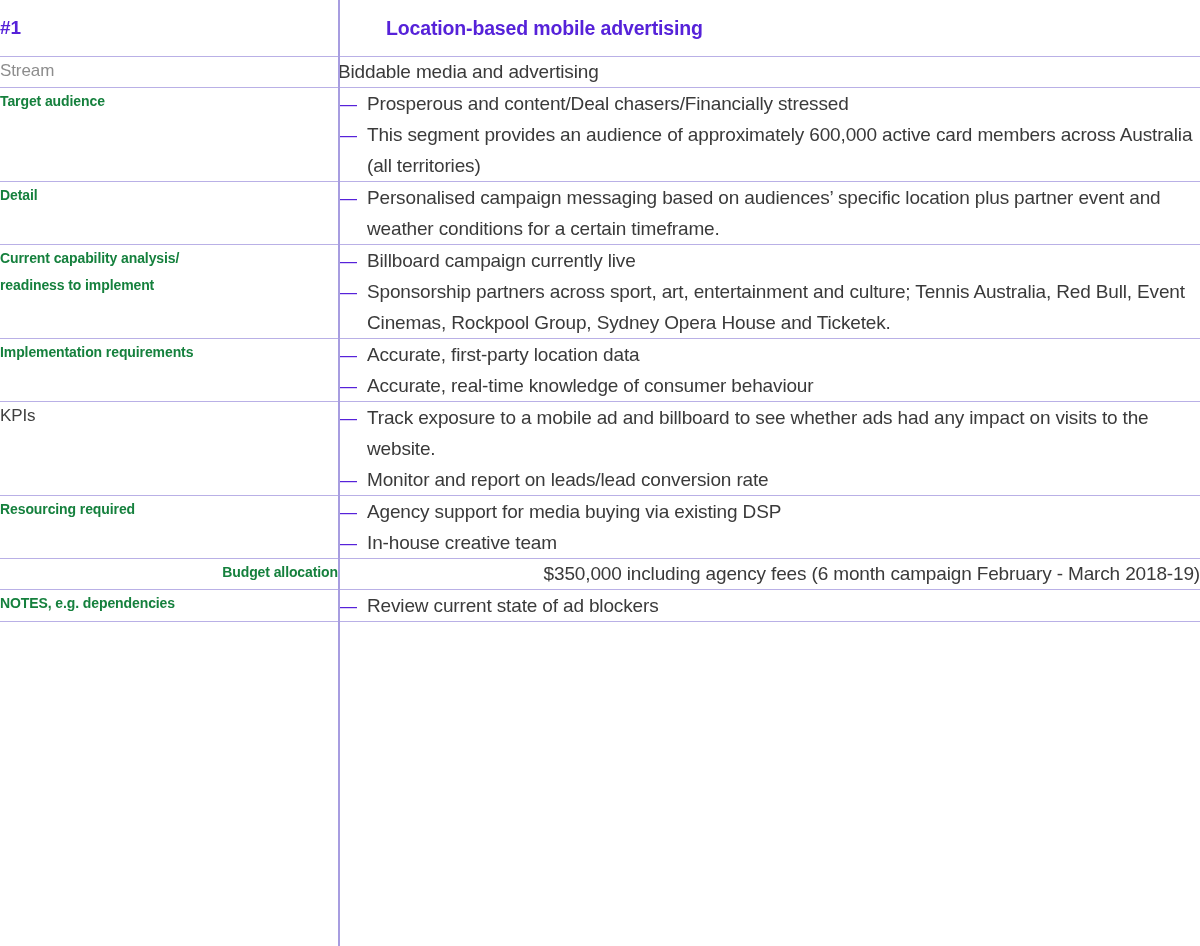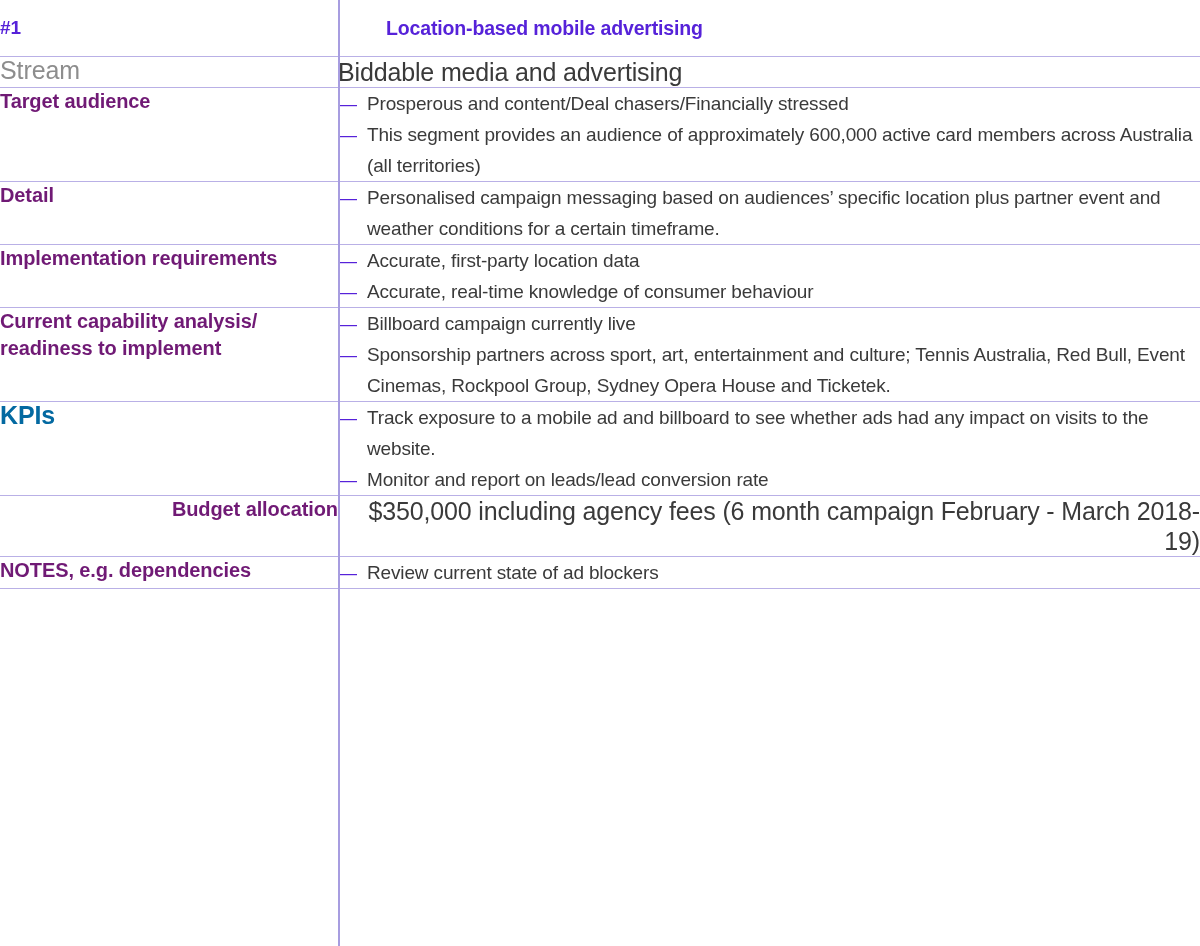--- a/index.html
+++ b/index.html
@@ -56,49 +56,49 @@
     width: 338px;
     padding: 14px 18px 16px 4px;
   }
   td.cell-value {
     width: 862px;
     padding: 14px 14px 16px 18px;
   }
 
   
   .label-strong {
-    font-size: 20px;
+    font-size: 14px;
     font-weight: bold;
     line-height: 27px;
-    color: #701a75;
+    color: #15803d;
     letter-spacing: -0.1px;
   }
   .label-muted {
-    font-size: 25px;
+    font-size: 17px;
     font-weight: normal;
     line-height: 27px;
     color: #8d8d8d;
     letter-spacing: -0.1px;
   }
   .label-accent {
     font-size: 19px;
     font-weight: bold;
     line-height: 27px;
     color: #5622d9;
     letter-spacing: -0.1px;
   }
   .value-accent {
     font-size: 19.5px;
     font-weight: bold;
     line-height: 28px;
     color: #5622d9;
     letter-spacing: -0.15px;
   }
   .value-plain {
-    font-size: 25px;
+    font-size: 19px;
     font-weight: normal;
     line-height: 30px;
     color: #3a3a3a;
     letter-spacing: -0.15px;
   }
 
   ul.dash-list {
     list-style: none;
     margin: 0;
     padding: 0;
@@ -172,51 +172,62 @@
             <div class="label-strong">Detail</div>
           </td>
           <td class="cell-value">
             <ul class="dash-list">
               <li><span class="dash" style="color: rgb(86, 34, 217);">—</span><span>Personalised campaign messaging based on audiences’ specific location plus partner event and weather conditions for a certain timeframe.</span></li>
             </ul>
           </td>
         </tr>
         <tr class="row-tall-a" style="border-bottom-color: rgb(185, 176, 230);">
           <td class="cell-label">
+            <div class="label-strong">Current capability analysis/<br>readiness to implement</div>
+          </td>
+          <td class="cell-value">
+            <ul class="dash-list">
+              <li><span class="dash" style="color: rgb(86, 34, 217);">—</span><span>Billboard campaign currently live</span></li>
+              <li><span class="dash" style="color: rgb(86, 34, 217);">—</span><span>Sponsorship partners across sport, art, entertainment and culture;  Tennis Australia, Red Bull, Event Cinemas, Rockpool Group, Sydney Opera House and Ticketek.</span></li>
+            </ul>
+          </td>
+        </tr>
+        <tr class="row-tall-a" style="border-bottom-color: rgb(185, 176, 230);">
+          <td class="cell-label">
             <div class="label-strong">Implementation requirements</div>
           </td>
           <td class="cell-value">
             <ul class="dash-list">
               <li><span class="dash" style="color: rgb(86, 34, 217);">—</span><span>Accurate, first-party location data</span></li>
               <li><span class="dash" style="color: rgb(86, 34, 217);">—</span><span>Accurate, real-time knowledge of consumer behaviour</span></li>
             </ul>
           </td>
         </tr>
         <tr class="row-tall-a" style="border-bottom-color: rgb(185, 176, 230);">
           <td class="cell-label">
-            <div class="label-strong">Current capability analysis/<br>readiness to implement</div>
-          </td>
-          <td class="cell-value">
-            <ul class="dash-list">
-              <li><span class="dash" style="color: rgb(86, 34, 217);">—</span><span>Billboard campaign currently live</span></li>
-              <li><span class="dash" style="color: rgb(86, 34, 217);">—</span><span>Sponsorship partners across sport, art, entertainment and culture;  Tennis Australia, Red Bull, Event Cinemas, Rockpool Group, Sydney Opera House and Ticketek.</span></li>
-            </ul>
-          </td>
-        </tr>
-        <tr class="row-tall-a" style="border-bottom-color: rgb(185, 176, 230);">
-          <td class="cell-label">
-            <div class="label-muted" style="color: #0369a1; font-weight: bold;">KPIs</div>
+            <div class="label-muted" style="color: #404040;">KPIs</div>
           </td>
           <td class="cell-value">
             <ul class="dash-list">
               <li><span class="dash" style="color: rgb(86, 34, 217);">—</span><span>Track exposure to a mobile ad and billboard to see whether ads had any impact on visits to the website.</span></li>
               <li><span class="dash" style="color: rgb(86, 34, 217);">—</span><span>Monitor and report on leads/lead conversion rate</span></li>
             </ul>
           </td>
         </tr>
+        <tr class="row-tall-a" style="border-bottom-color: rgb(185, 176, 230);">
+          <td class="cell-label">
+            <div class="label-strong">Resourcing required</div>
+          </td>
+          <td class="cell-value">
+            <ul class="dash-list">
+              <li><span class="dash" style="color: rgb(86, 34, 217);">—</span><span>Agency support for media buying via existing DSP</span></li>
+              <li><span class="dash" style="color: rgb(86, 34, 217);">—</span><span>In-house creative team</span></li>
+            </ul>
+          </td>
+        </tr>
         <tr class="row-single" style="border-bottom-color: rgb(185, 176, 230); text-align: right;">
           <td class="cell-label">
             <div class="label-strong">Budget allocation</div>
           </td>
           <td class="cell-value">
             <div class="value-plain">$350,000 including agency fees (6 month campaign February - March 2018-19)</div>
           </td>
         </tr>
         <tr class="row-tall-a" style="border-bottom-color: rgb(185, 176, 230);">
           <td class="cell-label">

